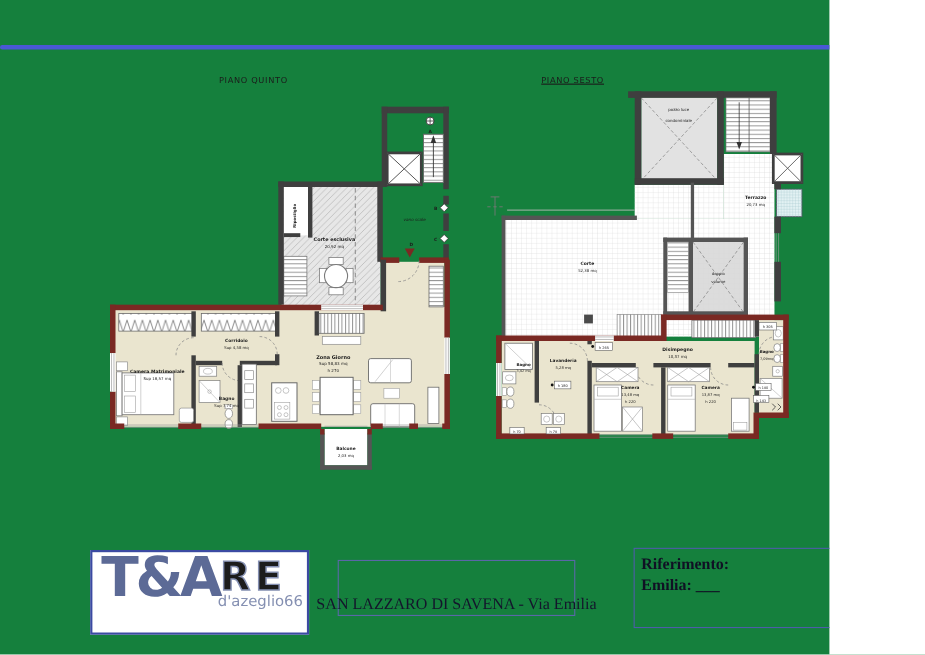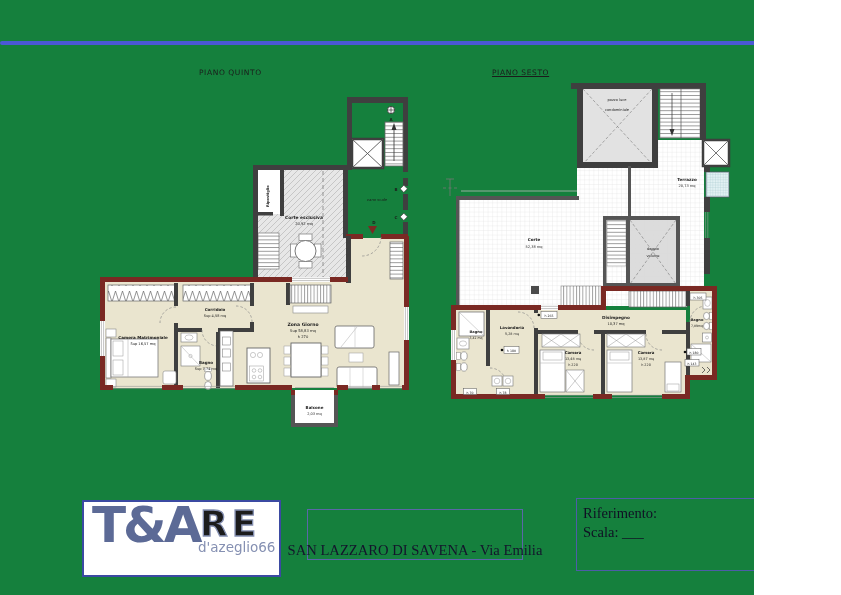--- a/index.html
+++ b/index.html
@@ -20,21 +20,21 @@
            letter-spacing:-3px;line-height:1.05;}
   .logo-right{position:absolute;right:3px;top:5px;text-align:left;}
   .logo-az{color:#8590b2;font-size:13.5px;margin-top:-6px;}
   .logo-bar{position:absolute;left:0;right:0;bottom:8px;height:15px;background:#5c6a96;color:#fff;
             font-size:9.6px;text-align:center;line-height:15px;white-space:nowrap;}
   .title-box{position:absolute;left:307px;top:509px;width:216px;height:51px;border:1px solid #5a67a8;
              box-sizing:border-box;display:flex;align-items:flex-end;justify-content:center;
              font-family:"Liberation Serif",serif;font-size:14.6px;color:#14142c;white-space:nowrap;}
   .ref-box{position:absolute;left:576px;top:498px;width:209px;height:73px;border:1.5px solid #4d5da8;
            box-sizing:border-box;font-family:"Liberation Serif",serif;font-size:14.5px;color:#101024;
-           padding:5px 0 0 6px;line-height:1.32;}
+           padding:5px 0 0 6px;line-height:1.32;font-weight:bold;}
 </style>
 </head>
 <body>
 
 <div class="page">
 
   <div class="hline"></div>
   <div class="vline"></div>
 
   <div class="plan-title" id="pt-quinto">PIANO QUINTO</div>
@@ -474,16 +474,16 @@
       <div class="logo-az">d'azeglio66</div>
     </div>
   </div>
 
   <div class="title-box">
     <span>SAN LAZZARO DI SAVENA - Via Emilia</span>
   </div>
 
   <div class="ref-box">
     <div>Riferimento:</div>
-    <div>Scala: ___</div>
+    <div>Emilia: ___</div>
   </div>
 
 </div>
 
 </body></html>

